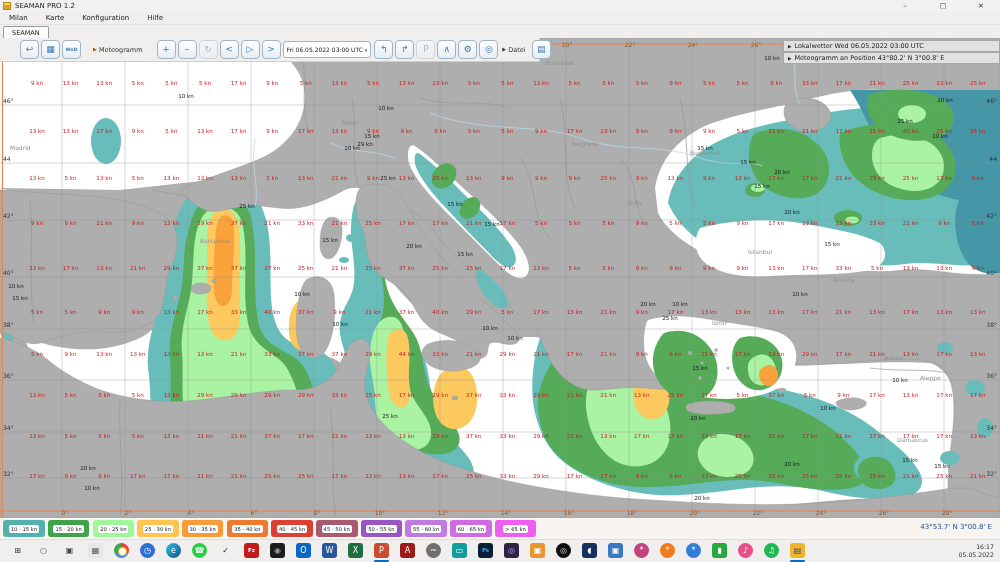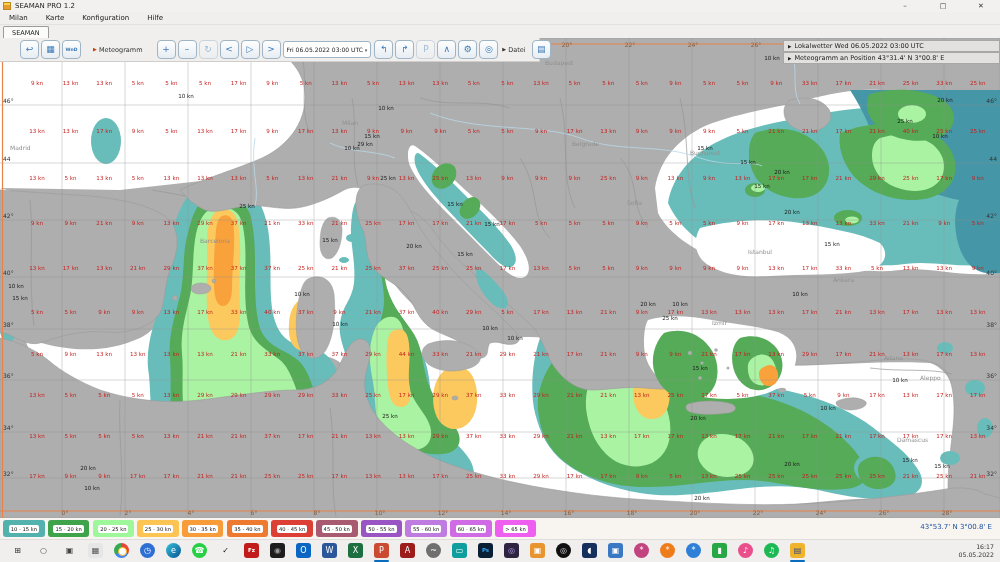--- a/index.html
+++ b/index.html
@@ -650,21 +650,21 @@
     <div class="tb-btn">⚙</div>
     <div class="tb-btn">◎</div>
     <div class="tb-label"><span class="tri tri-blk">▶</span> <span>Datei</span></div>
     <div class="tb-btn">▤</div>
   </div>
 
 <div class="side-panel" id="panel-lokal">
   <span class="tri">▶</span><span>Lokalwetter Wed 06.05.2022 03:00 UTC</span>
 </div>
 <div class="side-panel" id="panel-meteo">
-  <span class="tri">▶</span><span>Meteogramm an Position 43°31.4' N 3°00.8' E</span>
+  <span class="tri">▶</span><span>Meteogramm an Position 43°80.2' N 3°00.8' E</span>
 </div>
 
 <div id="statusbar">
   <div id="legend-items" style="display:flex;">
       <div class="leg-item" style="background: rgb(83, 178, 174);">
         <div class="leg-inner">10 - 15 kn</div>
       </div>
       <div class="leg-item" style="background: rgb(63, 163, 75);">
         <div class="leg-inner">15 - 20 kn</div>
       </div>

